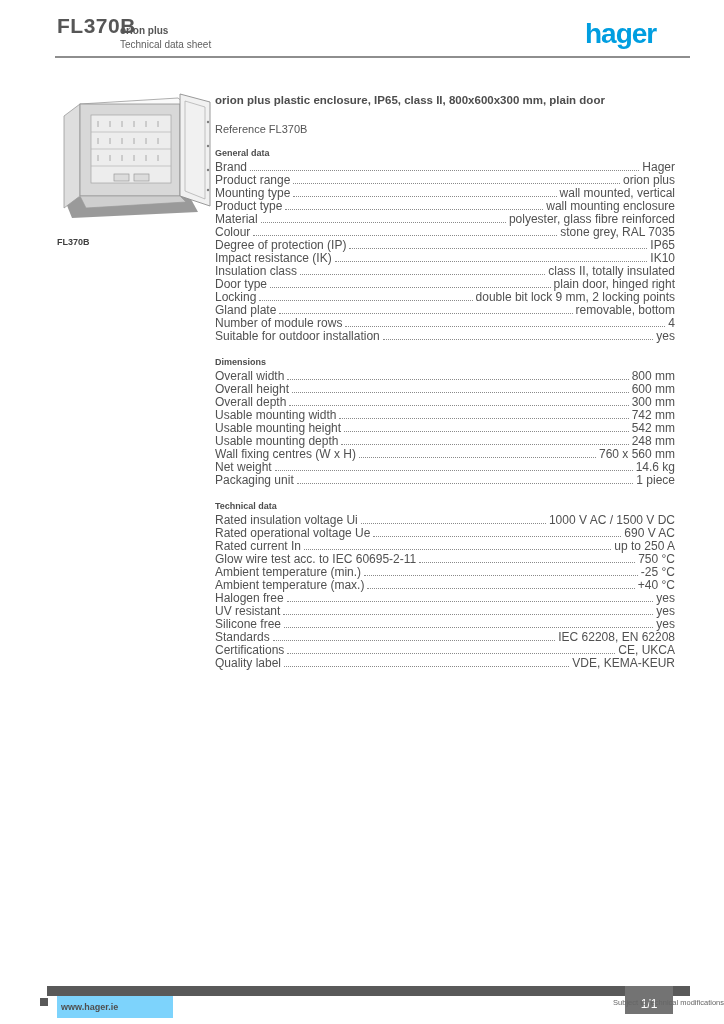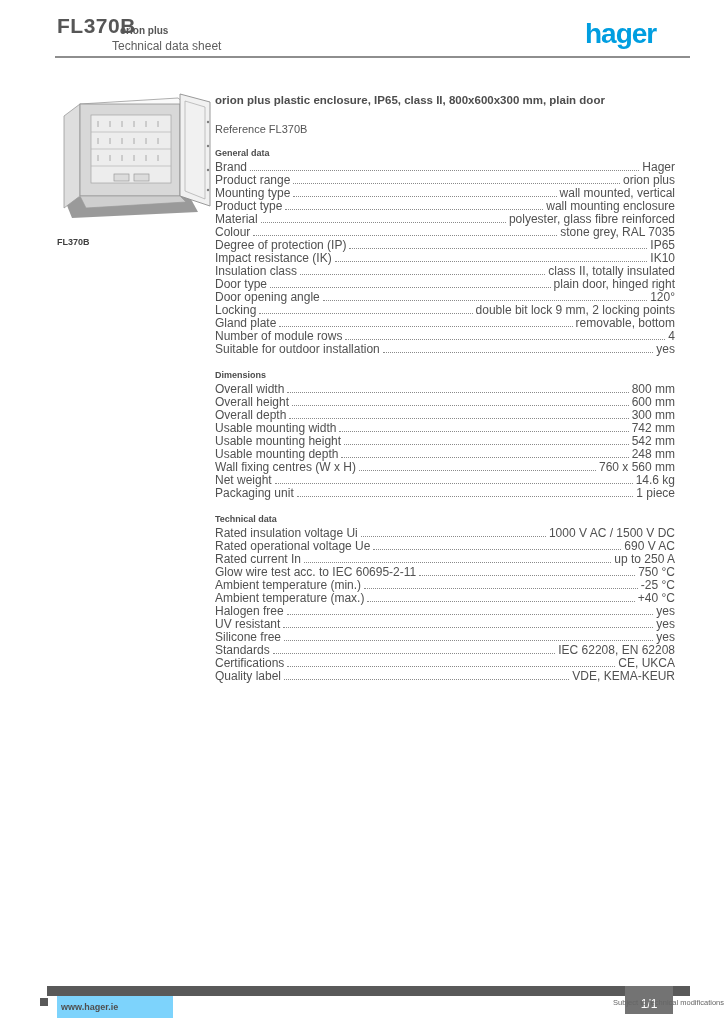--- a/index.html
+++ b/index.html
@@ -2,21 +2,21 @@
 <html><head>
 <meta charset="utf-8">
 <style>
   html,body{margin:0;padding:0;background:#ffffff;}
   #page{position:relative;width:724px;height:1024px;background:#fff;overflow:hidden;
         font-family:"Liberation Sans","DejaVu Sans",sans-serif;color:#4f4f4f;}
 
   
   .hdr-ref{position:absolute;left:57px;top:14px;font-size:21px;font-weight:bold;color:#565656;letter-spacing:0.5px;}
   .hdr-line1{position:absolute;left:120px;top:25px;font-size:10px;font-weight:bold;color:#565656;}
-  .hdr-line2{position:absolute;left:112px;top:39px;font-size:12px;color:#5e5e5e;}
+  .hdr-line2{position:absolute;left:120px;top:39px;font-size:10px;color:#5e5e5e;}
   .hdr-rule{position:absolute;left:55px;top:56px;width:635px;height:2px;background:#8e8e8e;}
   .logo{position:absolute;left:585px;top:18px;font-size:28px;font-weight:bold;letter-spacing:-1px;}
 
   
   .prod-img{position:absolute;left:58px;top:88px;width:158px;height:134px;}
   .prod-caption{position:absolute;left:57px;top:237px;font-size:9px;font-weight:bold;color:#3f3f3f;}
 
   
   .right-col{position:absolute;left:215px;top:93px;width:460px;}
   .doc-title{font-size:11.5px;font-weight:bold;color:#4d4d4d;line-height:15px;}
@@ -151,25 +151,20 @@
             <span class="lbl">Insulation class</span>
             <span class="dots"></span>
             <span class="val">class II, totally insulated</span>
           </div>
           <div class="row">
             <span class="lbl">Door type</span>
             <span class="dots"></span>
             <span class="val">plain door, hinged right</span>
           </div>
           <div class="row">
-            <span class="lbl">Door opening angle</span>
-            <span class="dots"></span>
-            <span class="val">120°</span>
-          </div>
-          <div class="row">
             <span class="lbl">Locking</span>
             <span class="dots"></span>
             <span class="val">double bit lock 9 mm, 2 locking points</span>
           </div>
           <div class="row">
             <span class="lbl">Gland plate</span>
             <span class="dots"></span>
             <span class="val">removable, bottom</span>
           </div>
           <div class="row">

